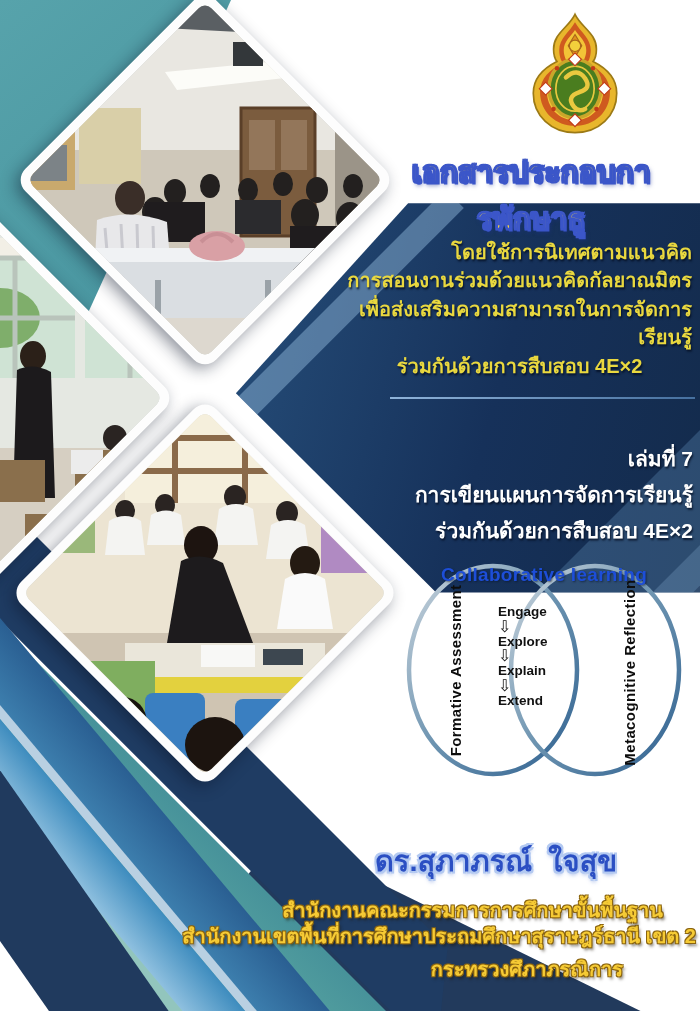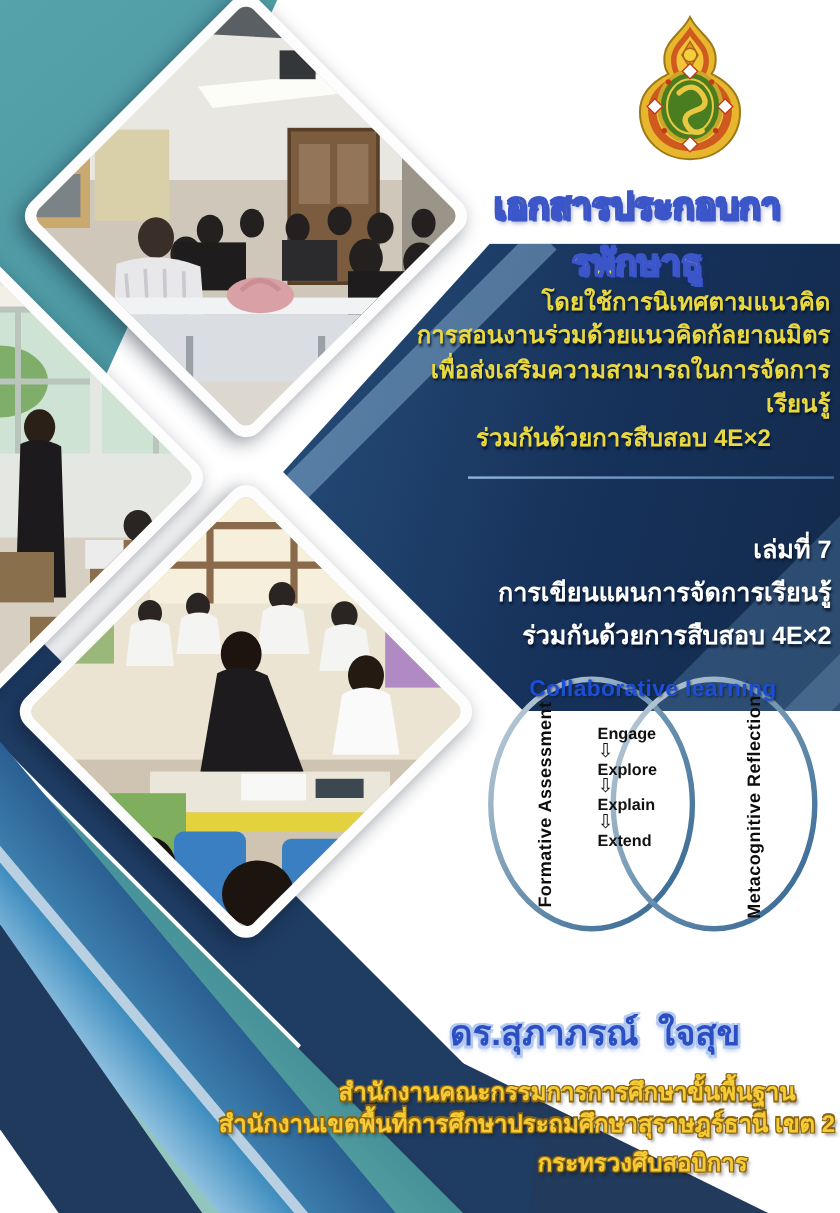--- a/index.html
+++ b/index.html
@@ -308,15 +308,15 @@
     <span class="step">Explore</span>
     <span class="arr">⇩</span>
     <span class="step">Explain</span>
     <span class="arr">⇩</span>
     <span class="step">Extend</span>
   </div>
 
   <div class="author">ดร.สุภาภรณ์  ใจสุข</div>
   <div class="footer-line fl1">สำนักงานเขตพื้นที่การศึกษาประถมศึกษาสุราษฎร์ธานี เขต 2</div>
   <div class="footer-line fl2">สำนักงานคณะกรรมการการศึกษาขั้นพื้นฐาน</div>
-  <div class="footer-line fl3">กระทรวงศึบสอบิการ</div>
+  <div class="footer-line fl3">กระทรวงศึภาภรณิการ</div>
 
 </div>
 
 </body></html>

